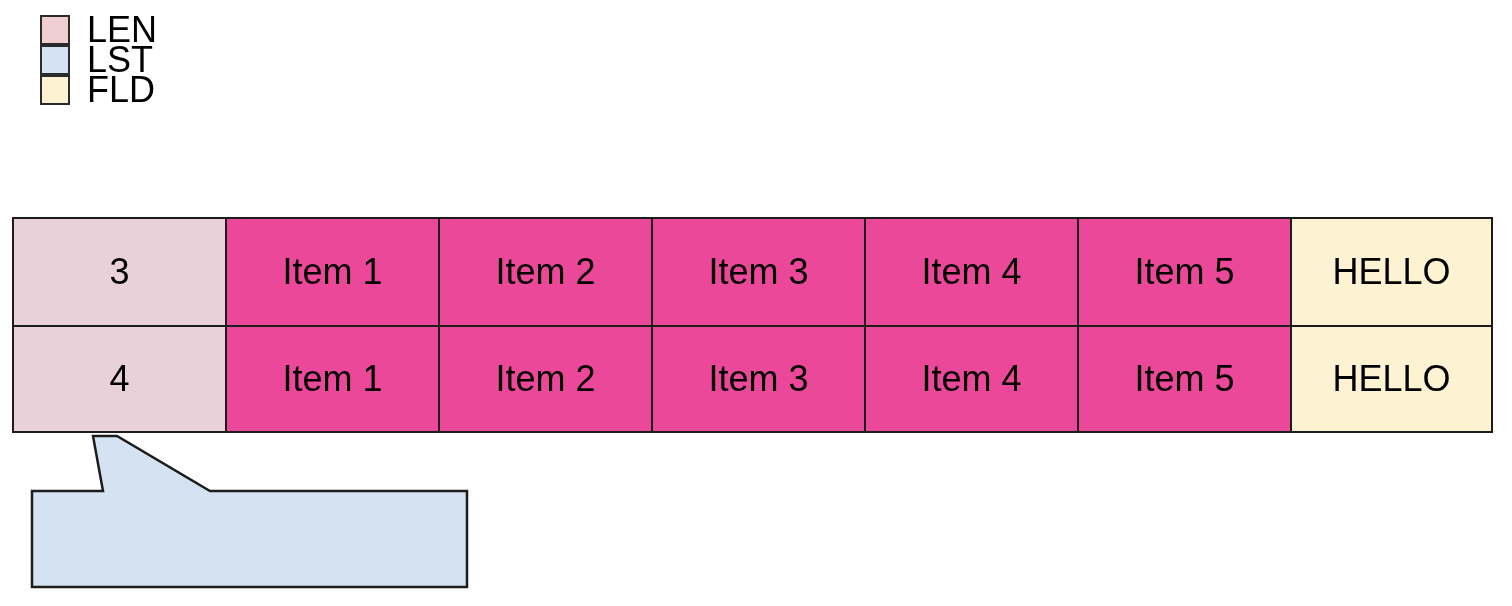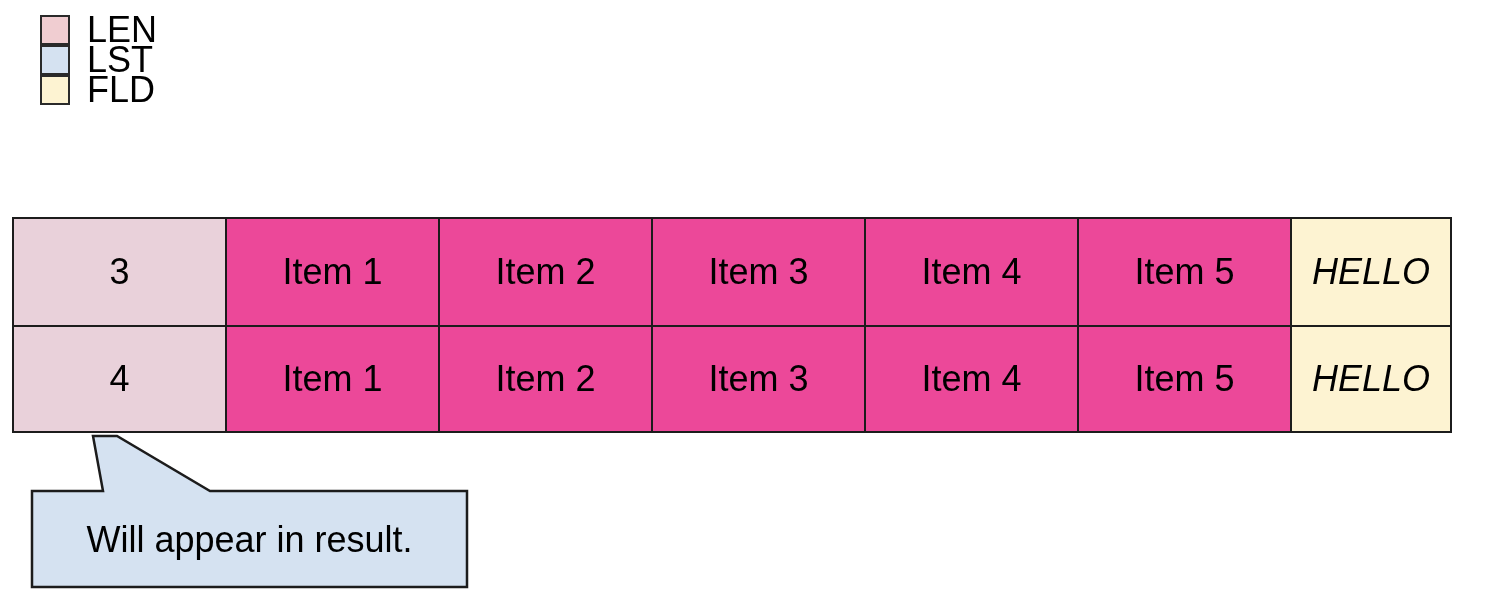--- a/index.html
+++ b/index.html
@@ -56,21 +56,21 @@
   .drow + .drow { border-top: 2px solid #1c1c1c; }
   .dcell {
     width: 213px;
     border-right: 2px solid #1c1c1c;
     display: flex;
     align-items: center;
     justify-content: center;
     font-size: 36px;
     white-space: nowrap;
   }
-  .dcell:last-child { width: 158px; border-right: none; font-style: italic; }
+  .dcell:last-child { width: 199px; border-right: none; }
   .bg-len { background: #e9d1da; }
   .bg-lst { background: #ec4899; }
   .bg-fld { background: #fdf3d2; }
 
   
   .callout-svg {
     position: absolute;
     left: 0;
     top: 0;
     width: 1512px;
@@ -131,16 +131,15 @@
       <div class="dcell bg-lst">Item 4</div>
       <div class="dcell bg-lst">Item 5</div>
       <div class="dcell bg-fld">HELLO</div>
     </div>
   </div>
 
   <svg class="callout-svg" viewBox="0 0 1512 606" xmlns="http://www.w3.org/2000/svg" aria-hidden="true">
     <path d="M 32 491 L 103 491 L 93 436 L 117 436 L 210 491 L 467 491 L 467 587 L 32 587 Z" fill="#d5e2f1" stroke="#1c1c1c" stroke-width="2.5" stroke-linejoin="miter"></path>
   </svg>
   <div class="callout-text">
-    <span>Will appear in result.</span>
   </div>
 
 </div>
 
 </body></html>

